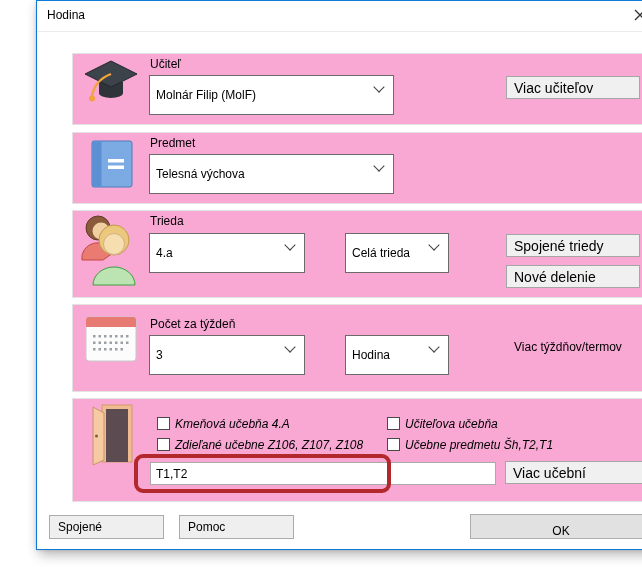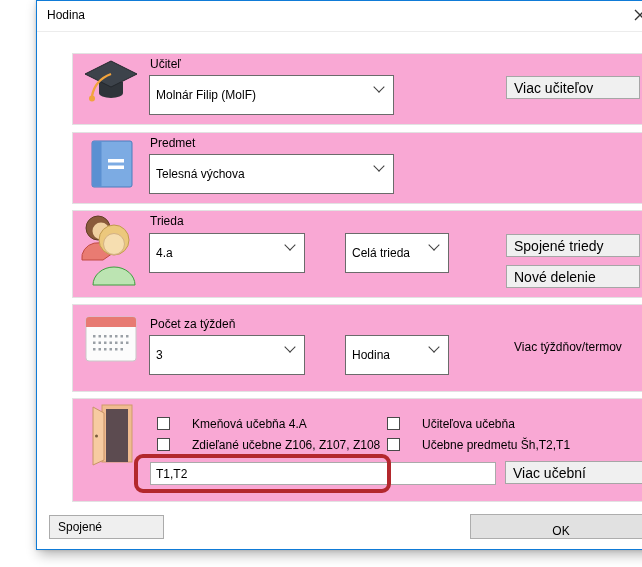--- a/index.html
+++ b/index.html
@@ -33,21 +33,21 @@
     padding-left:6px;white-space:nowrap;overflow:hidden;
   }
   .chev{position:absolute;right:10px;top:7px;width:7px;height:7px;
     border-right:1.3px solid #3f3f3f;border-bottom:1.3px solid #3f3f3f;
     transform:rotate(45deg);}
   .fbtn{
     position:absolute;height:23px;background:#f0f0f0;border:1px solid #a6a6a6;
     box-sizing:border-box;font-size:14px;display:flex;align-items:center;
     padding-left:7px;white-space:nowrap;
   }
-  .cbrow{position:absolute;display:flex;align-items:center;gap:22px;font-size:12px;height:15px;white-space:nowrap;}
+  .cbrow{position:absolute;display:flex;align-items:center;gap:5px;font-size:12px;height:15px;white-space:nowrap;font-style:italic;}
   .cbox{width:13px;height:13px;background:#fff;border:1px solid #494949;box-sizing:border-box;flex:0 0 auto;}
   .roominput{
     position:absolute;left:77px;top:63px;width:346px;height:23px;
     border:1px solid #aaaaaa;background:#fff;font-size:12px;padding:0 5px;
     box-sizing:border-box;font-family:inherit;color:#000;
   }
   .redbox{
     position:absolute;left:97px;top:453px;width:257px;height:39px;
     border:4px solid #b3282d;border-radius:9px;box-sizing:border-box;
     pointer-events:none;z-index:5;
@@ -212,17 +212,20 @@
     <div class="fbtn" style="left:432px;top:62px;width:141px">
       <span>Viac učební</span>
     </div>
   </div>
 
   <div class="redbox"></div>
 
   <div class="footbtn" style="left:12px;top:514px;width:115px">
     <span>Spojené</span>
   </div>
+  <div class="footbtn" style="left:142px;top:514px;width:115px">
+    <span>Pomoc</span>
+  </div>
   <div class="okbtn">
     <span>OK</span>
   </div>
 
 </div>
 
 </body></html>

